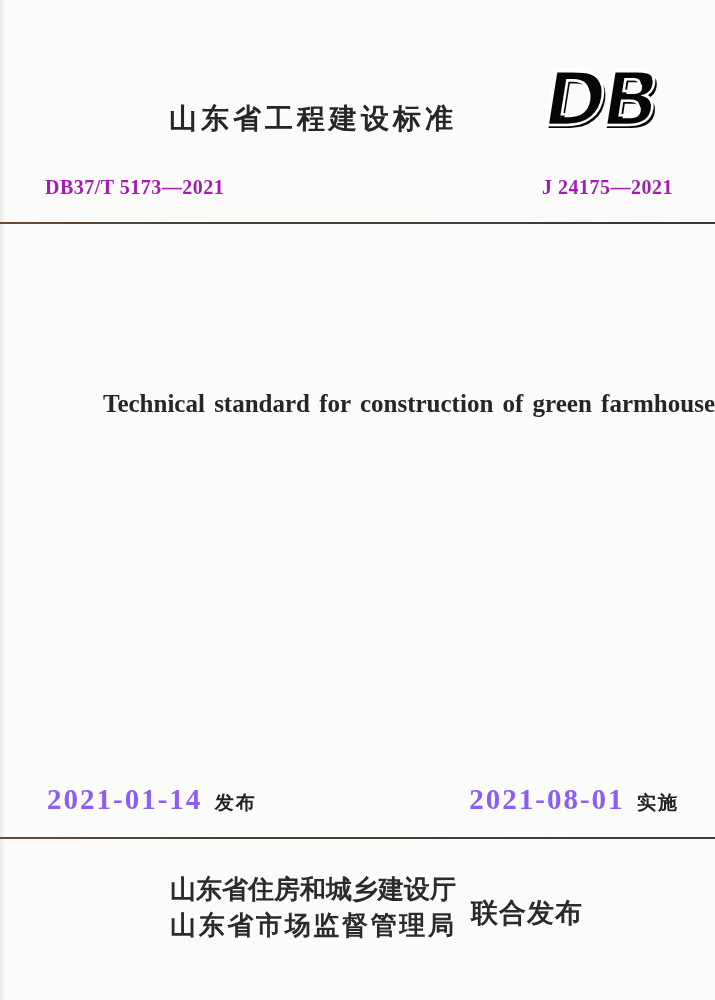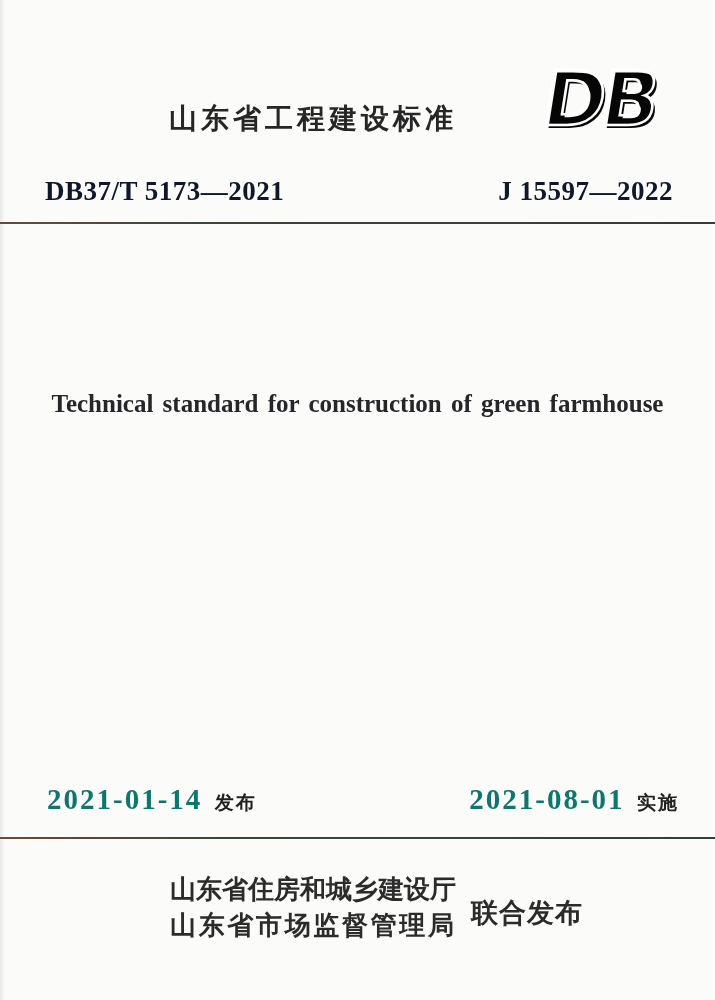--- a/index.html
+++ b/index.html
@@ -51,23 +51,23 @@
     left: 45px;
     right: 42px;
     top: 176px;
     display: flex;
     justify-content: space-between;
     align-items: baseline;
   }
   .code {
     font-family: "Liberation Serif", serif;
     font-weight: bold;
-    font-size: 27px;
+    font-size: 20px;
     letter-spacing: 0.5px;
-    color: #0f172a;
+    color: #a21caf;
     white-space: nowrap;
   }
 
   .rule {
     position: absolute;
     left: 0;
     right: 0;
     height: 2px;
     background: linear-gradient(to right, #6b4a35, #3c453c 30%, #39413c 70%, #343c3a);
   }
@@ -83,21 +83,21 @@
     font-size: 42px;
     font-weight: 500;
     letter-spacing: 1px;
     color: #2a2a2a;
     white-space: nowrap;
   }
   .title-en {
     position: absolute;
     left: 0; right: 0;
     top: 390px;
-    text-align: center;
+    text-align: right;
     font-family: "Liberation Serif", serif;
     font-size: 25px;
     font-weight: 600;
     word-spacing: 3px;
     color: #26262a;
     white-space: nowrap;
   }
 
   .dates-row {
     position: absolute;
@@ -107,21 +107,21 @@
     display: flex;
     justify-content: space-between;
     align-items: baseline;
   }
   .date-group { white-space: nowrap; }
   .date-num {
     font-family: "Liberation Serif", serif;
     font-weight: bold;
     font-size: 29px;
     letter-spacing: 2px;
-    color: #0f766e;
+    color: #8b5cf6;
   }
   .date-label {
     font-family: "Liberation Sans", sans-serif;
     font-weight: bold;
     font-size: 19px;
     letter-spacing: 2px;
     margin-left: 8px;
     color: #222;
   }
 
@@ -163,21 +163,21 @@
 
   <svg class="db-logo" viewBox="0 0 130 78" aria-hidden="true">
     <g transform="translate(14,0) skewX(-9)" font-family="'DejaVu Sans', sans-serif" font-weight="bold">
       <text x="0" y="66" font-size="76" letter-spacing="-5" fill="#060606">DB</text>
       <text x="-3" y="63" font-size="76" letter-spacing="-5" fill="none" stroke="#ffffff" stroke-width="2.6">DB</text>
     </g>
   </svg>
 
   <div class="codes-row">
     <span class="code">DB37/T 5173—2021</span>
-    <span class="code">J 15597—2022</span>
+    <span class="code">J 24175—2021</span>
   </div>
 
   <div class="rule rule-top"></div>
 
 
   <div class="title-en">Technical standard for construction of green farmhouse</div>
 
   <div class="dates-row">
     <div class="date-group">
       <span class="date-num">2021-01-14</span>

